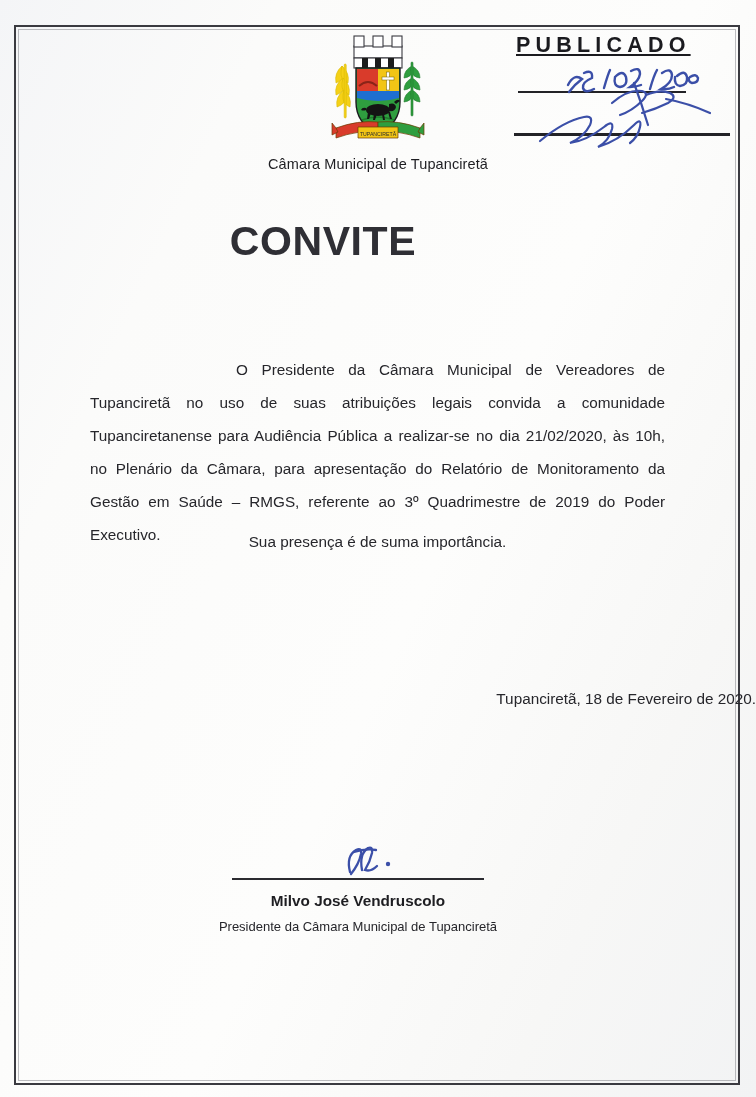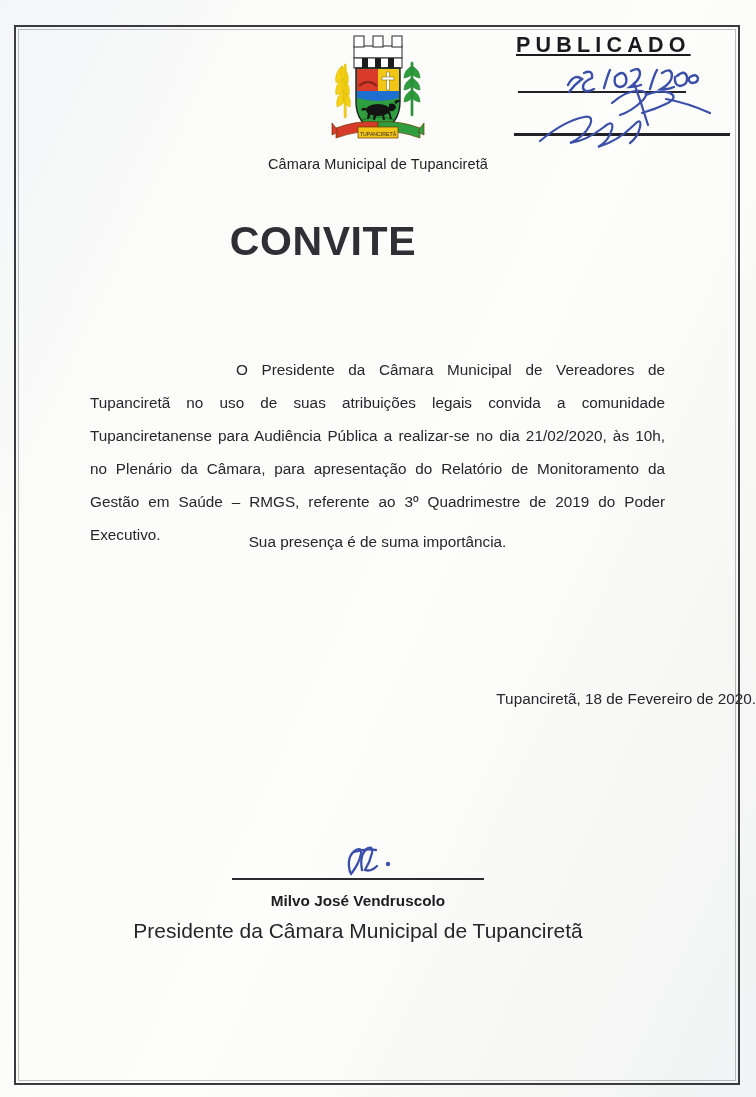--- a/index.html
+++ b/index.html
@@ -176,21 +176,21 @@
     margin: 0 auto;
   }
   .sig-name {
     margin-top: 12px;
     font-size: 15.3px;
     font-weight: bold;
     color: #1e1e22;
   }
   .sig-role {
     margin-top: 9px;
-    font-size: 21px;
+    font-size: 13px;
     color: #26262b;
   }
 </style>
 </head>
 <body>
 
 <div class="page">
   <div class="paper-tone"></div>
   <div class="border-frame"></div>
 

